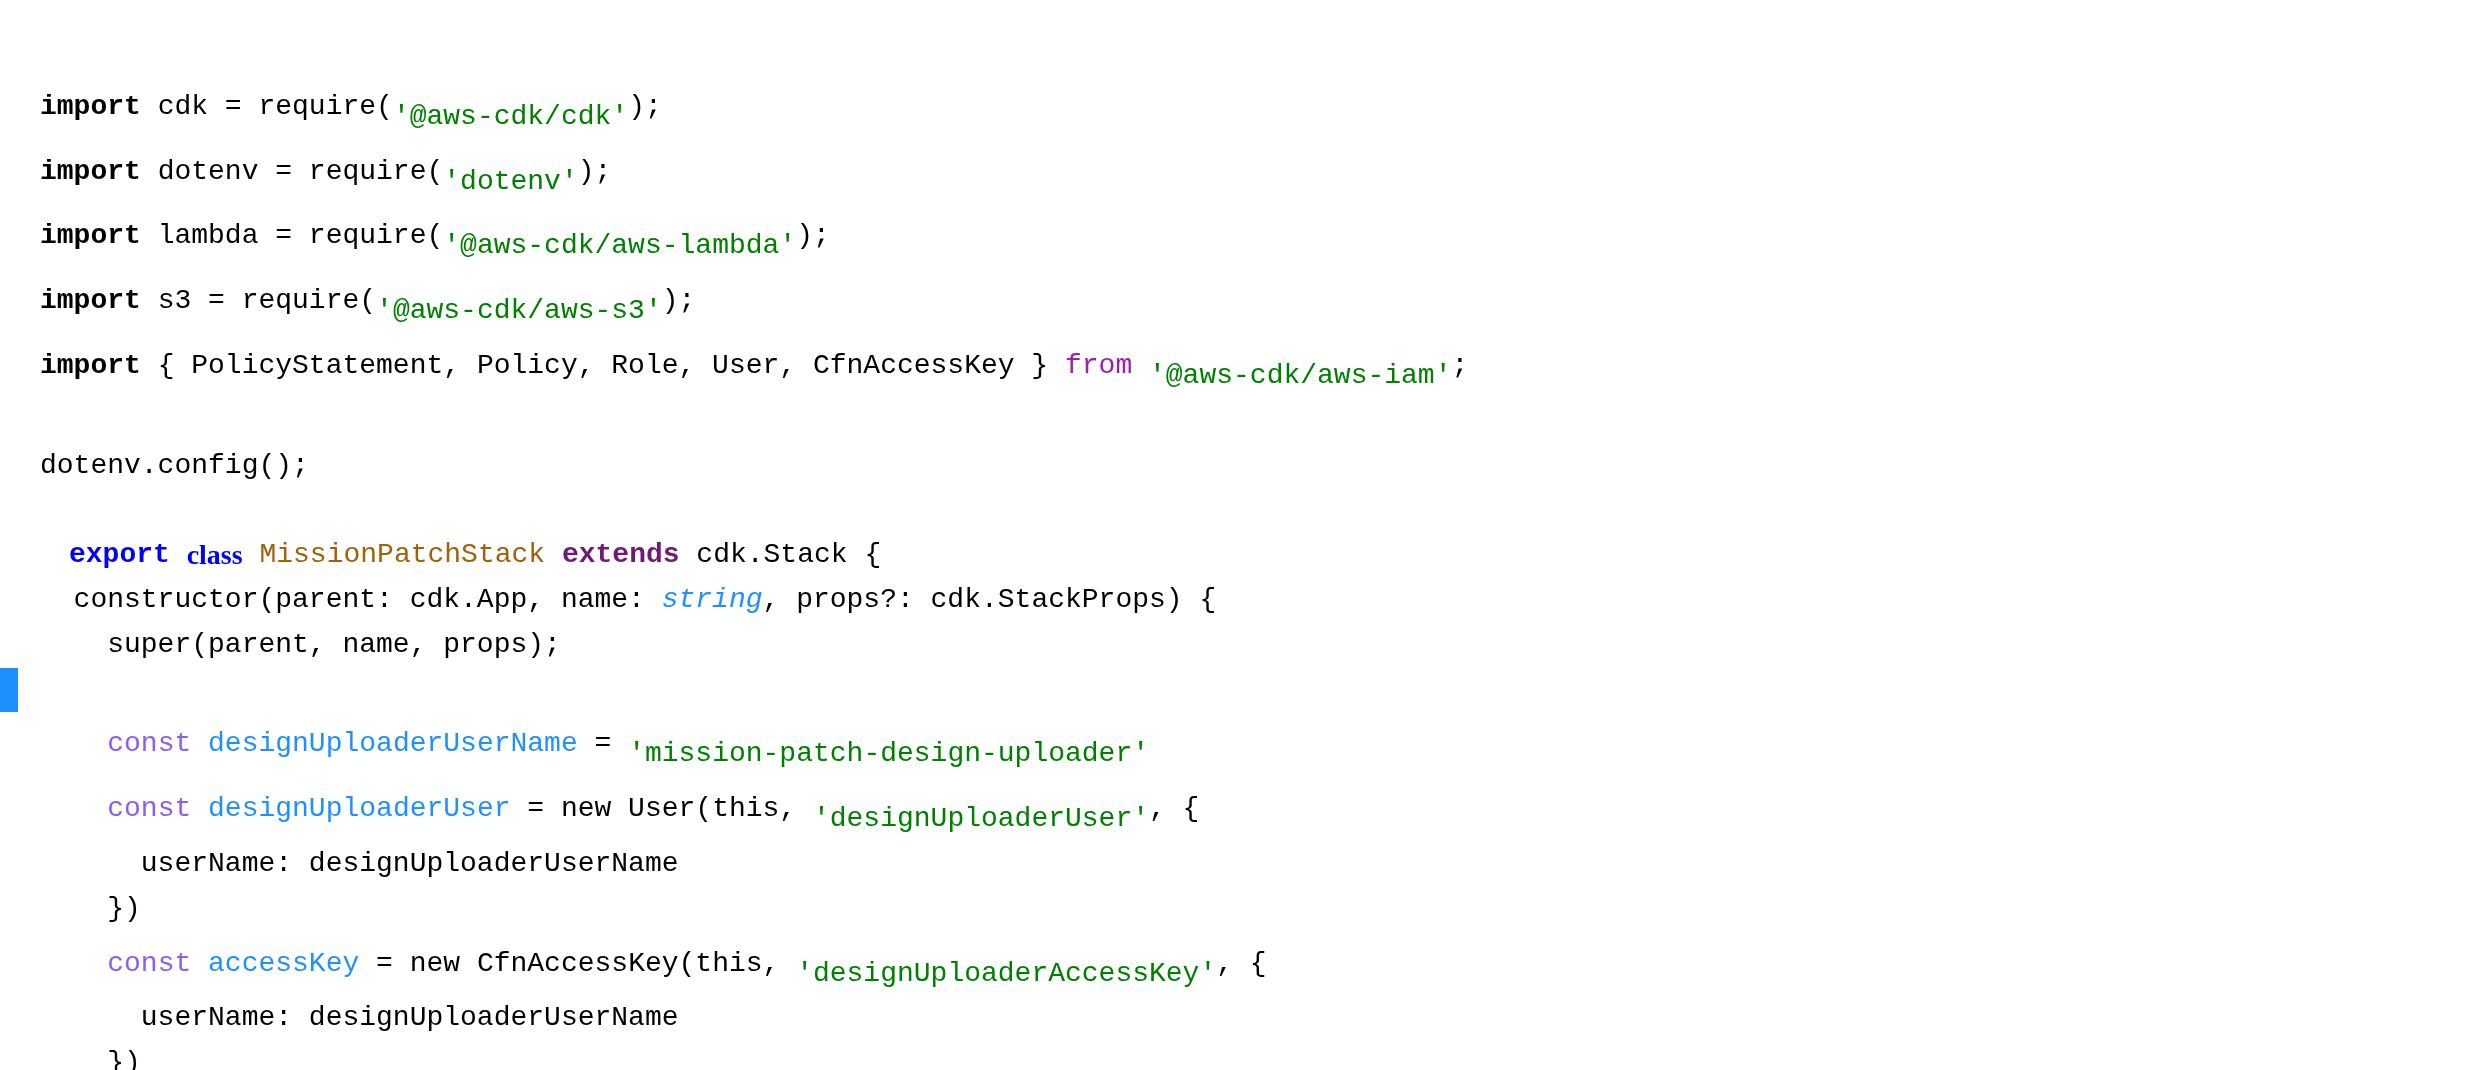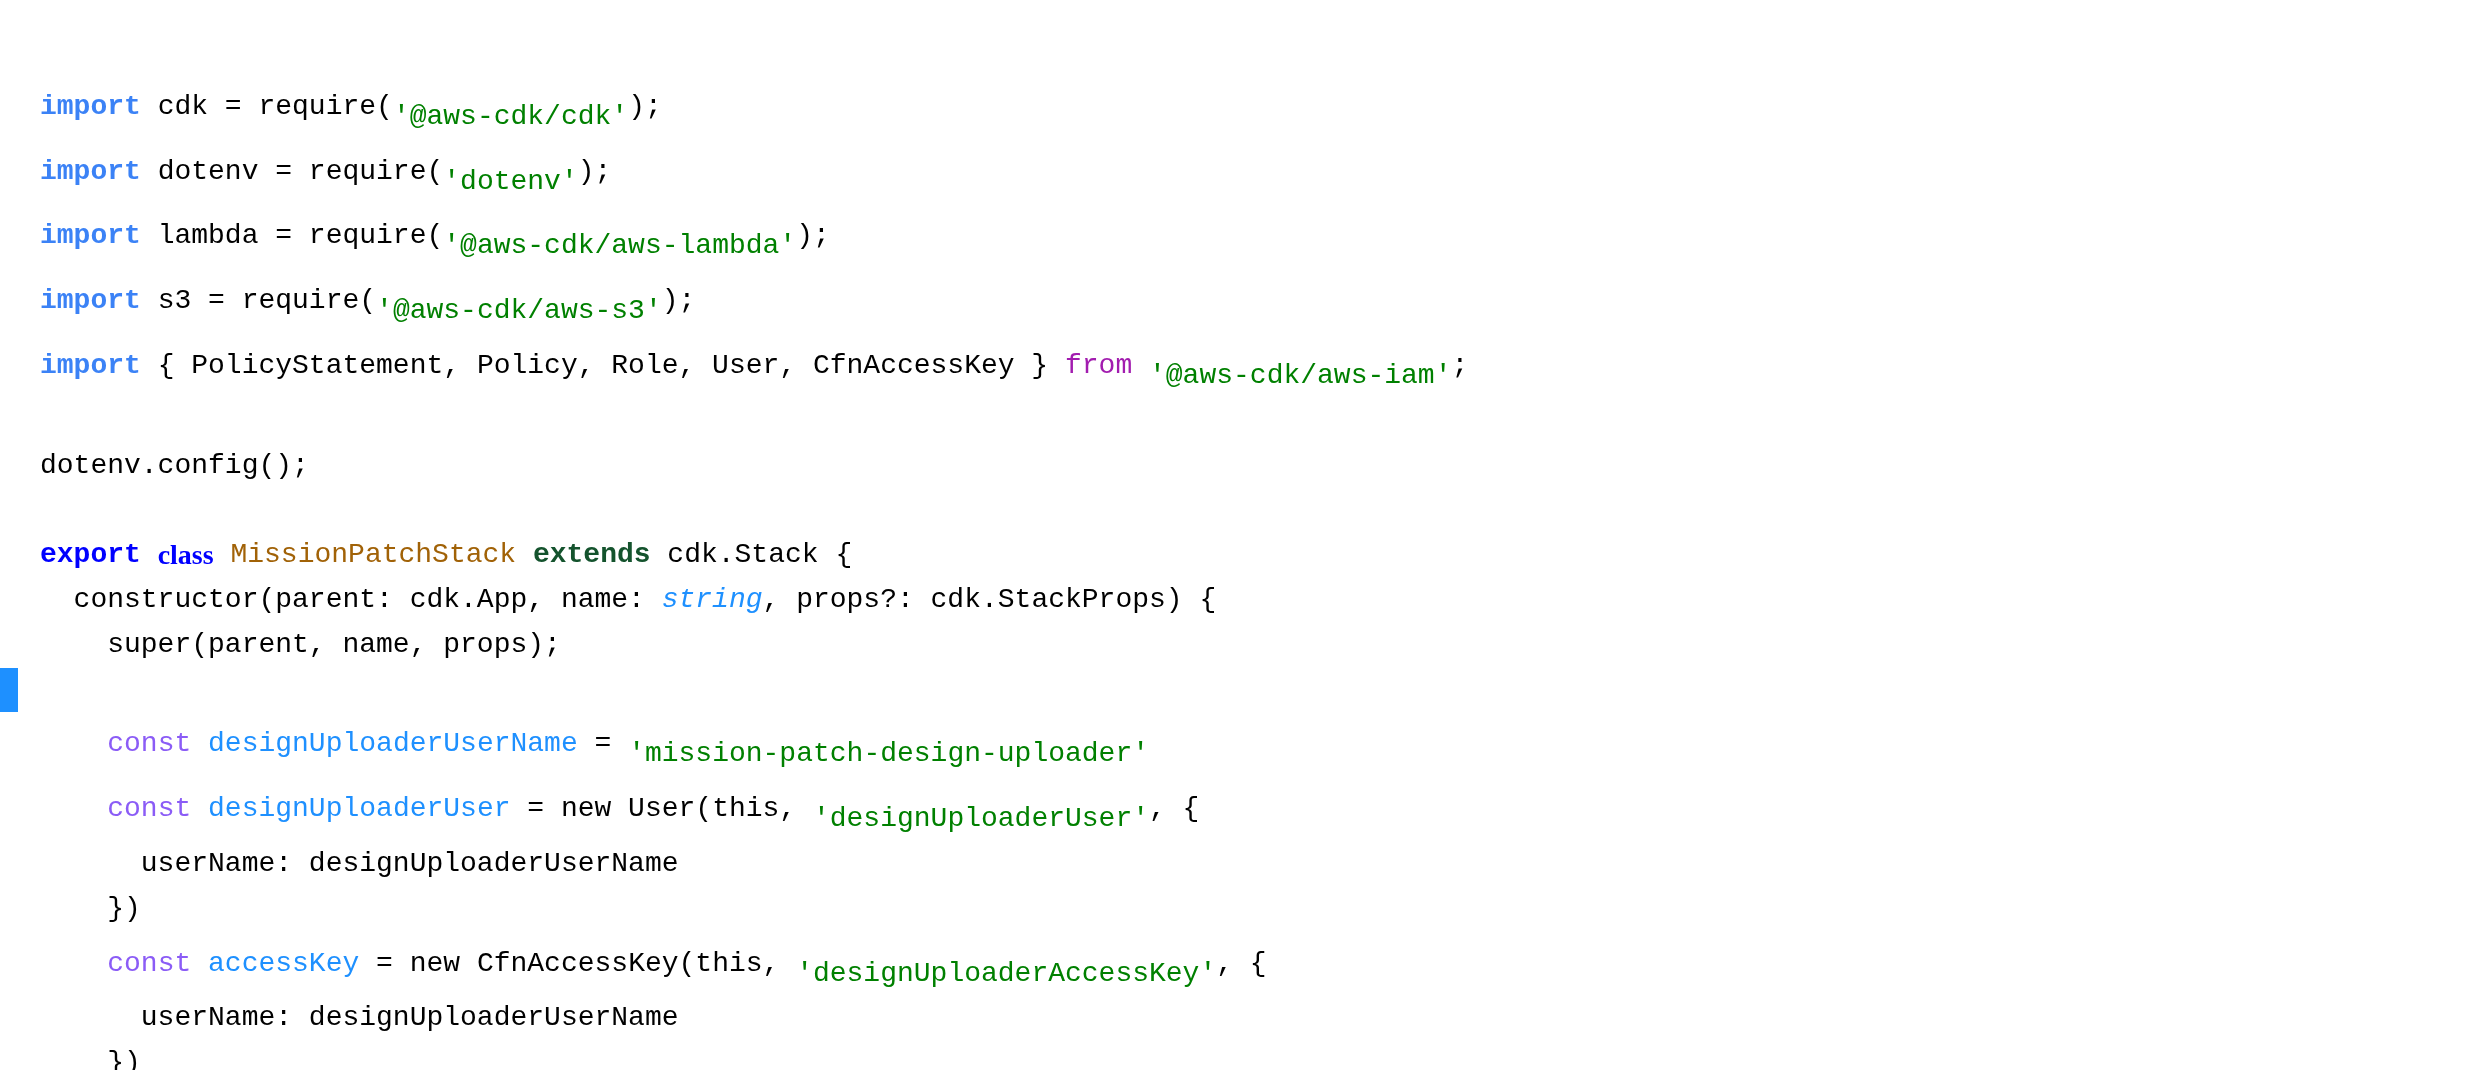--- a/index.html
+++ b/index.html
@@ -30,24 +30,24 @@
     }
 
     .line-highlight {
       position: absolute;
       left: -40px;
       width: 18px;
       height: 100%;
       background-color: #1e90ff;
     }
 
-    .kw-import { color: #3b82f6; font-weight: bold; }
-    .kw-export { color: #0000ff; font-weight: bold; }
+    .kw-import { color: #000000; font-weight: bold; }
+    .kw-export { color: #0000ff; font-weight: bold; margin-left: 29px; }
     .kw-class { color: #0000ff; font-weight: bold; font-family: Liberation Serif, serif; }
-    .kw-extends { color: #14532d; font-weight: bold; }
+    .kw-extends { color: #701a75; font-weight: bold; }
     .kw-const { color: #8b5cf6; }
     .kw-from { color: #a21caf; }
 
     .str { color: #008000; margin-top: 20px; }
     .class-name { color: #a16207; }
     .var-name { color: #1e90ff; }
     .plain { color: #000000; }
     .param-type { color: #1e90ff; font-style: italic; }
   </style>
 </head>

